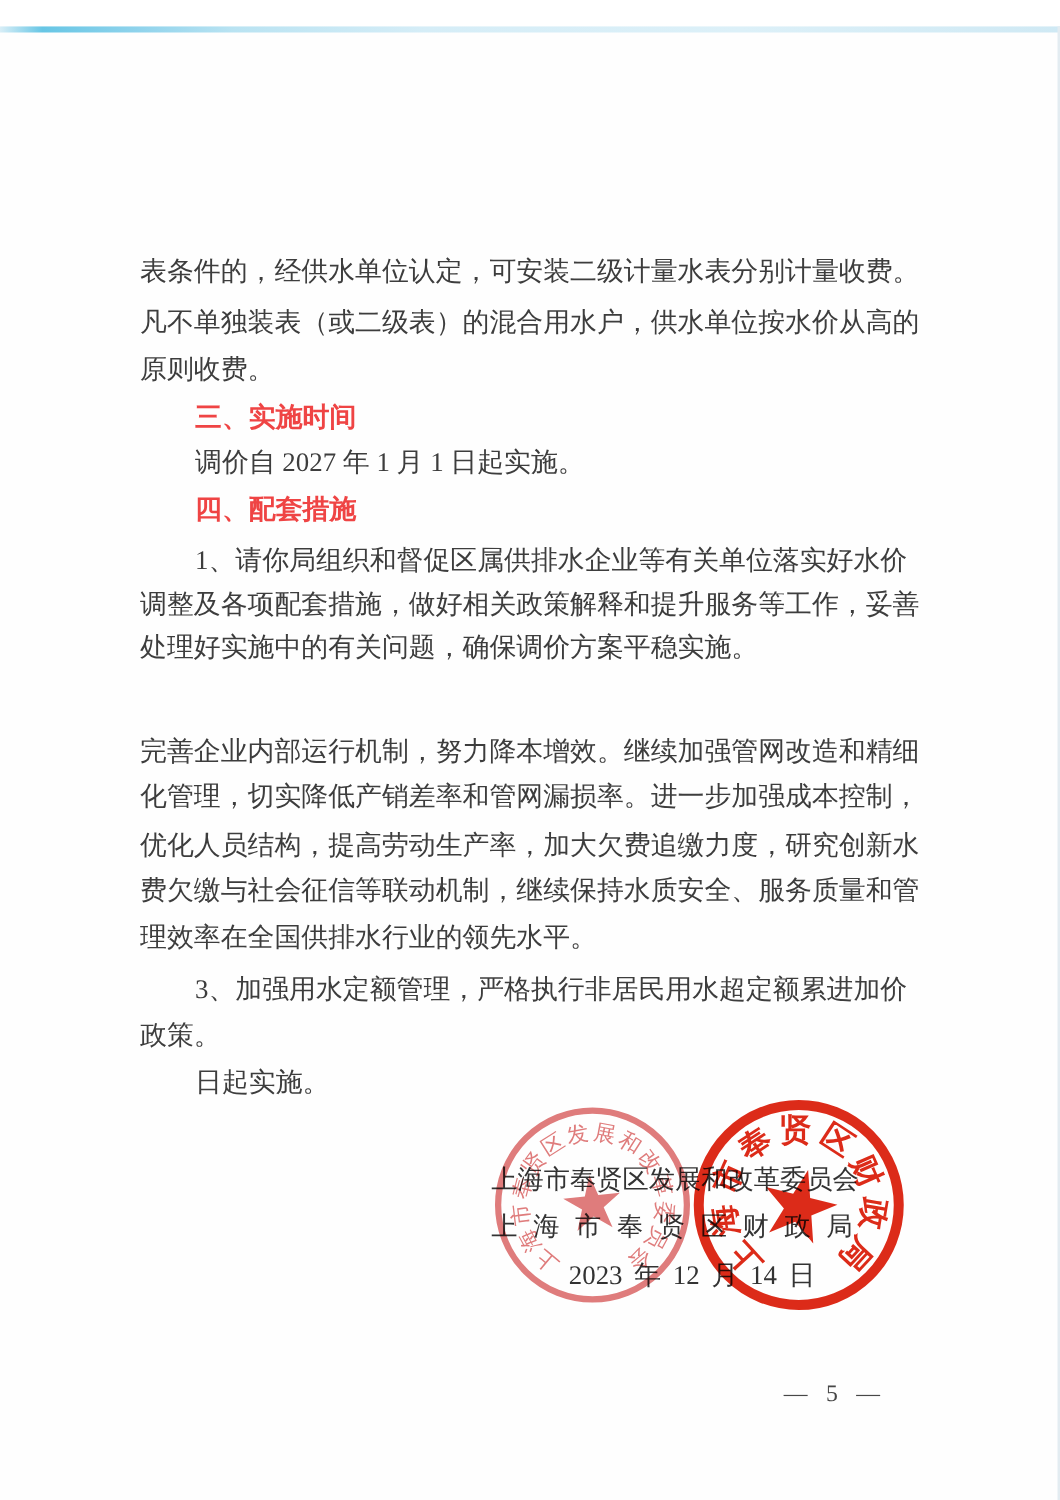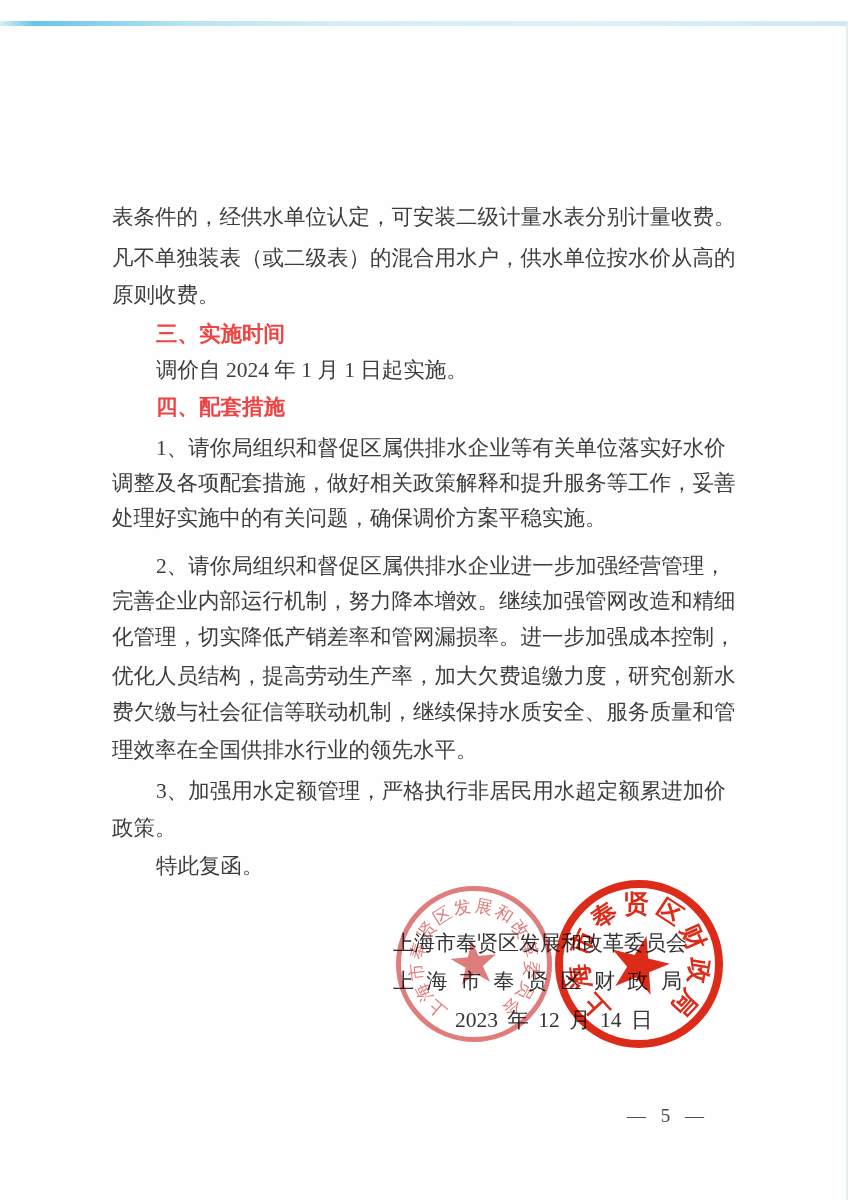--- a/index.html
+++ b/index.html
@@ -62,34 +62,33 @@
 
 <div class="page">
 
   <div class="scan-line"></div>
   <div class="edge-right"></div>
 
   <div class="line" style="left:112px;top:181px">表条件的，经供水单位认定，可安装二级计量水表分别计量收费。</div>
   <div class="line" style="left:112px;top:222px">凡不单独装表（或二级表）的混合用水户，供水单位按水价从高的</div>
   <div class="line" style="left:112px;top:259px">原则收费。</div>
   <div class="line heading" style="left:156px;top:298px">三、实施时间</div>
-  <div class="line" style="left:156px;top:334px">调价自 2024 年 1 月 1 日起实施。</div>
+  <div class="line" style="left:156px;top:334px">调价自 2027 年 1 月 1 日起实施。</div>
   <div class="line heading" style="left:156px;top:371px">四、配套措施</div>
   <div class="line" style="left:156px;top:412px">1、请你局组织和督促区属供排水企业等有关单位落实好水价</div>
   <div class="line" style="left:112px;top:447px">调整及各项配套措施，做好相关政策解释和提升服务等工作，妥善</div>
   <div class="line" style="left:112px;top:482px">处理好实施中的有关问题，确保调价方案平稳实施。</div>
-  <div class="line" style="left:156px;top:530px">2、请你局组织和督促区属供排水企业进一步加强经营管理，</div>
   <div class="line" style="left:112px;top:565px">完善企业内部运行机制，努力降本增效。继续加强管网改造和精细</div>
   <div class="line" style="left:112px;top:601px">化管理，切实降低产销差率和管网漏损率。进一步加强成本控制，</div>
   <div class="line" style="left:112px;top:676px">费欠缴与社会征信等联动机制，继续保持水质安全、服务质量和管</div>
   <div class="line" style="left:112px;top:640px">优化人员结构，提高劳动生产率，加大欠费追缴力度，研究创新水</div>
   <div class="line" style="left:112px;top:714px">理效率在全国供排水行业的领先水平。</div>
   <div class="line" style="left:156px;top:755px">3、加强用水定额管理，严格执行非居民用水超定额累进加价</div>
   <div class="line" style="left:112px;top:792px">政策。</div>
-  <div class="line" style="left:156px;top:830px">特此复函。</div>
+  <div class="line" style="left:156px;top:830px">日起实施。</div>
 
   <div class="sig" style="left:393px;top:908px">上海市奉贤区发展和改革委员会</div>
   <div class="sig sig-org2" style="left:393px;top:946px">上海市奉贤区财政局</div>
   <div class="sig sig-date" style="left:455px;top:984px">2023 年 12 月 14 日</div>
 
   <svg class="seal seal-left" width="170" height="170" viewBox="0 0 170 170">
     <circle cx="85" cy="85" r="75.5" fill="none" stroke-width="5" stroke="#d95f5f"></circle>
     <g transform="rotate(-6 85 85)">
       <polygon points="85,61 90.4,77.6 107.8,77.6 93.7,87.8 99.1,104.4 85,94.2 70.9,104.4 76.3,87.8 62.2,77.6 79.6,77.6" fill="#d95f5f"></polygon>
     </g>

